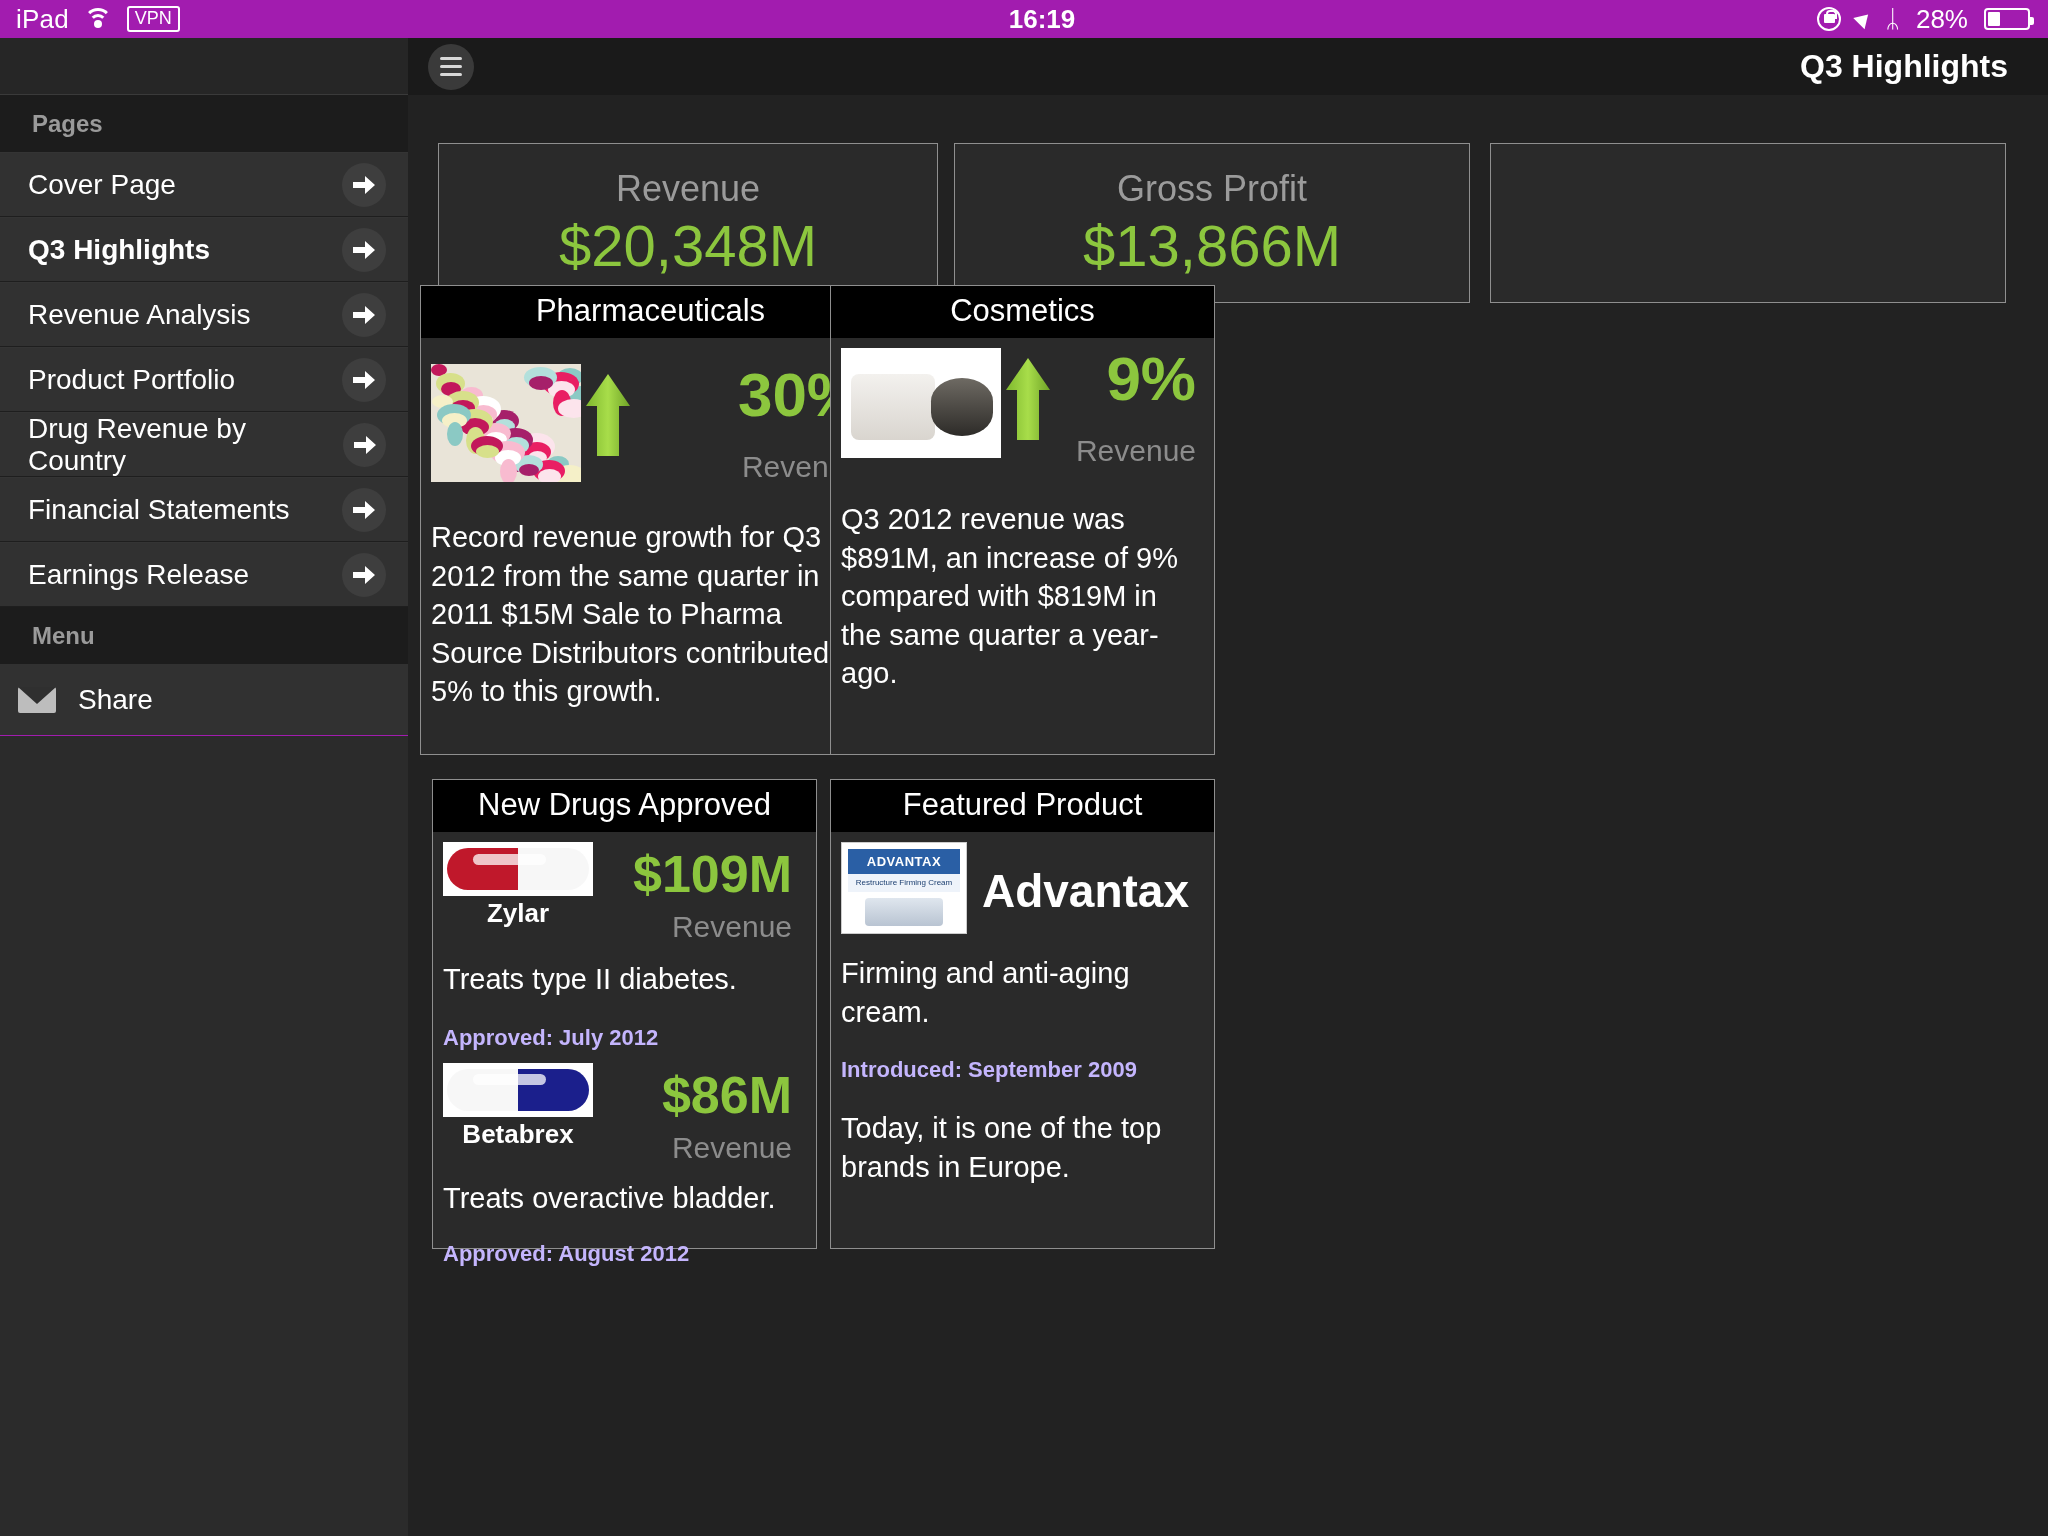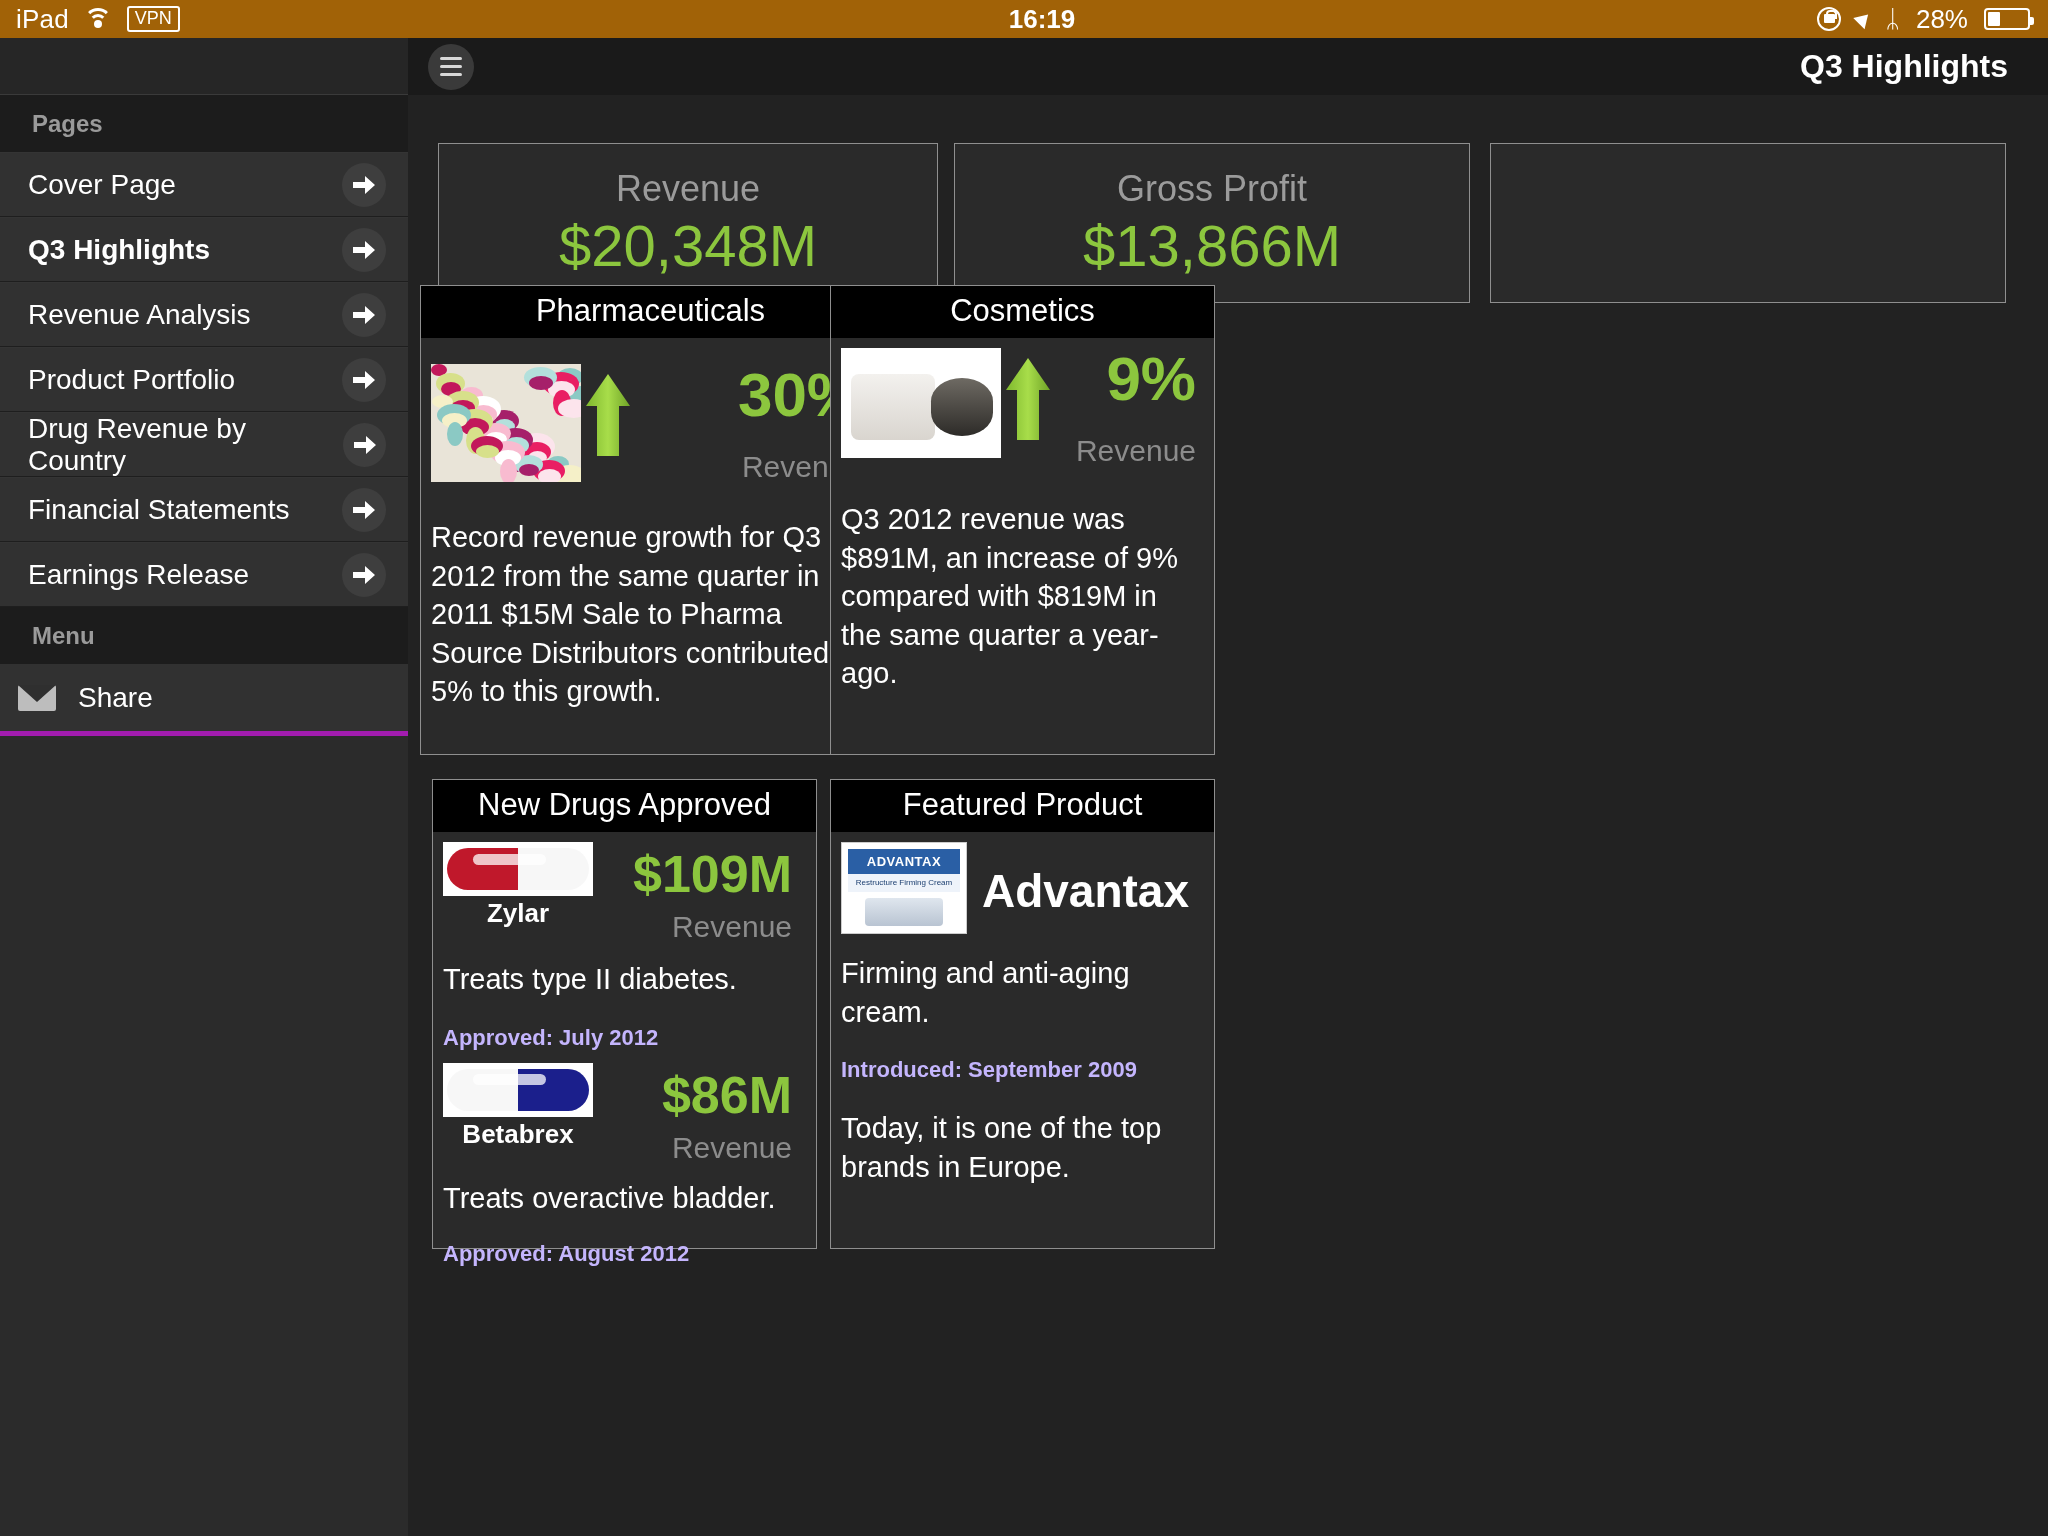--- a/index.html
+++ b/index.html
@@ -1,21 +1,21 @@
 <!DOCTYPE html>
 <html><head>
 <meta charset="utf-8">
 <style>
   * { margin:0; padding:0; box-sizing:border-box; }
   html,body{ width:2048px; height:1536px; background:#000; overflow:hidden;
     font-family:"Liberation Sans", sans-serif; }
 
   
   .statusbar{ position:absolute; left:0; top:0; width:2048px; height:38px;
-    background:#a16207; color:#fff; display:flex; align-items:center; }
+    background:#a21caf; color:#fff; display:flex; align-items:center; }
   .sb-left{ display:flex; align-items:center; gap:14px; padding-left:16px; }
   .sb-ipad{ font-size:26px; letter-spacing:.2px; }
   .sb-vpn{ font-size:18px; border:2px solid #fff; border-radius:3px;
     padding:0px 6px 2px; line-height:1.15; }
   .sb-center{ position:absolute; left:0; right:0; text-align:center;
     font-size:26px; font-weight:bold; pointer-events:none;padding-left:36px; }
   .sb-right{ margin-left:auto; display:flex; align-items:center; gap:16px;
     padding-right:18px; font-size:26px; }
   .wifi{ width:30px; height:22px; position:relative; display:inline-block; }
   .wifi i{ position:absolute; left:50%; transform:translateX(-50%);
@@ -54,21 +54,21 @@
     padding:0 22px 0 28px; border-bottom:1px solid #1e1e1e;
     border-top:1px solid #343434; background:#313131; }
   .side-item .lbl{ color:#fff; font-size:28px; }
   .side-item.sel .lbl{ font-weight:bold; }
   .side-item .arrow{ margin-left:auto; width:44px; height:44px;
     border-radius:50%; background:#3e3e3e; display:flex;
     align-items:center; justify-content:center; }
   .side-item .arrow svg{ display:block; }
   .share-item{ height:72px; display:flex; align-items:center;
     padding-left:18px; gap:22px; background:#313131;
-    border-bottom:5px solid #a21caf; }
+    border-bottom:1px solid #a21caf; }
   .share-item .lbl{ color:#fff; font-size:28px; }
   .mail{ width:38px; height:26px; background:#bdbdbd; position:relative;
     border-radius:2px; }
   .mail::after{ content:""; position:absolute; left:0; top:0; width:0;height:0;
     border-left:19px solid transparent; border-right:19px solid transparent;
     border-top:17px solid #2f2f2f; }
 
   
   .main{ position:absolute; left:408px; top:38px; right:0; bottom:0;
     background:#222; }

